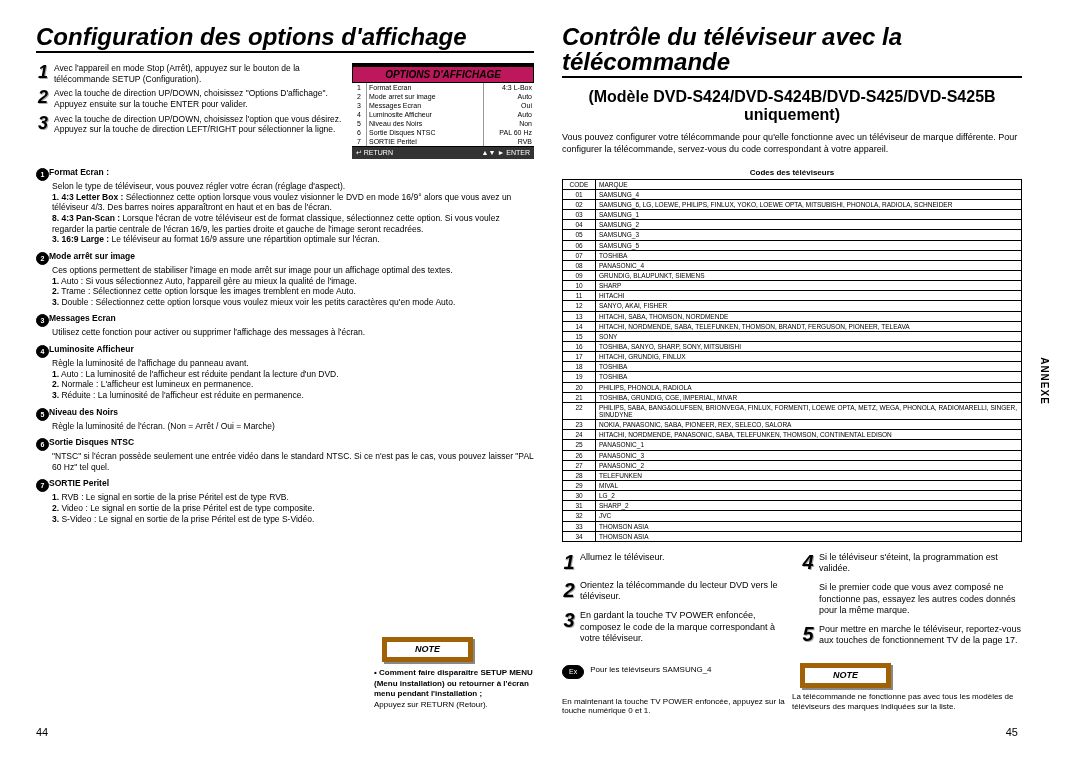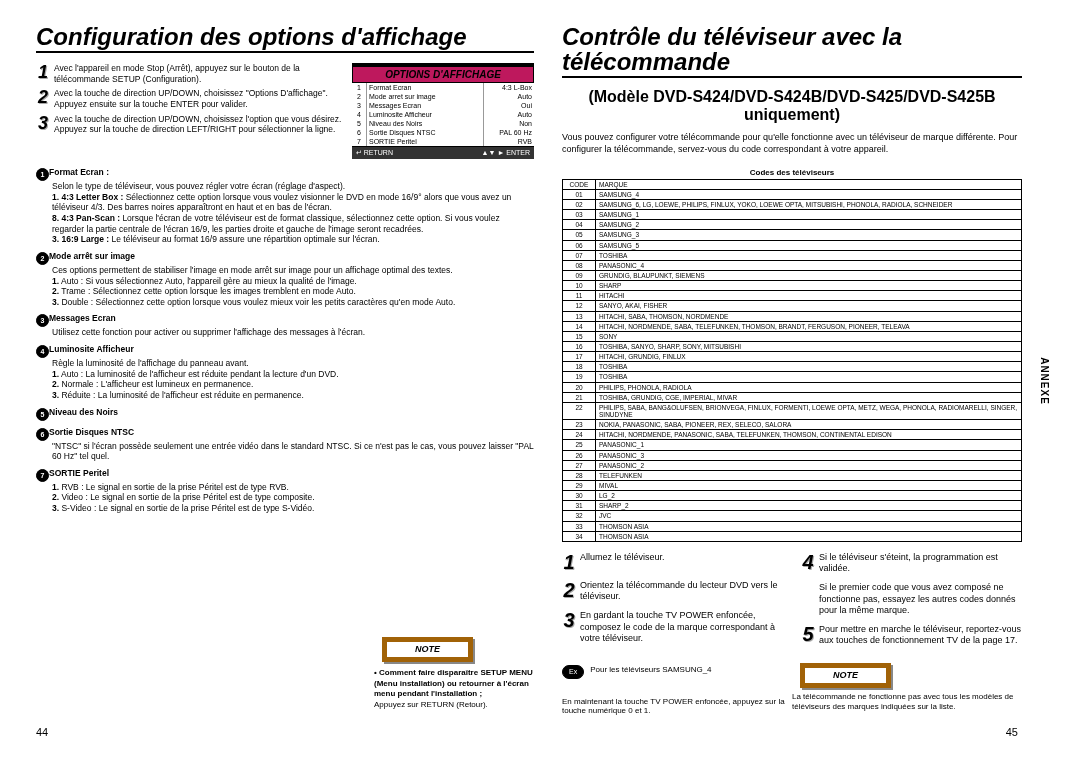--- a/index.html
+++ b/index.html
@@ -169,20 +169,21 @@
             <div><b>1.</b> Auto : La luminosité de l'afficheur est réduite pendant la lecture d'un DVD.</div>
             <div><b>2.</b> Normale : L'afficheur est lumineux en permanence.</div>
             <div><b>3.</b> Réduite : La luminosité de l'afficheur est réduite en permanence.</div>
           </div>
         </div>
         <div class="detail-item">
           <div class="hdr">
             <span class="circ">5</span>
             <span>Niveau des Noirs</span>
           </div>
+          <div class="body">Règle la luminosité de l'écran. (Non = Arrêt / Oui = Marche)</div>
         </div>
         <div class="detail-item">
           <div class="hdr">
             <span class="circ">6</span>
             <span>Sortie Disques NTSC</span>
           </div>
           <div class="body">"NTSC" si l'écran possède seulement une entrée vidéo dans le standard NTSC. Si ce n'est pas le cas, vous pouvez laisser "PAL 60 Hz" tel quel.</div>
         </div>
         <div class="detail-item">
           <div class="hdr">

